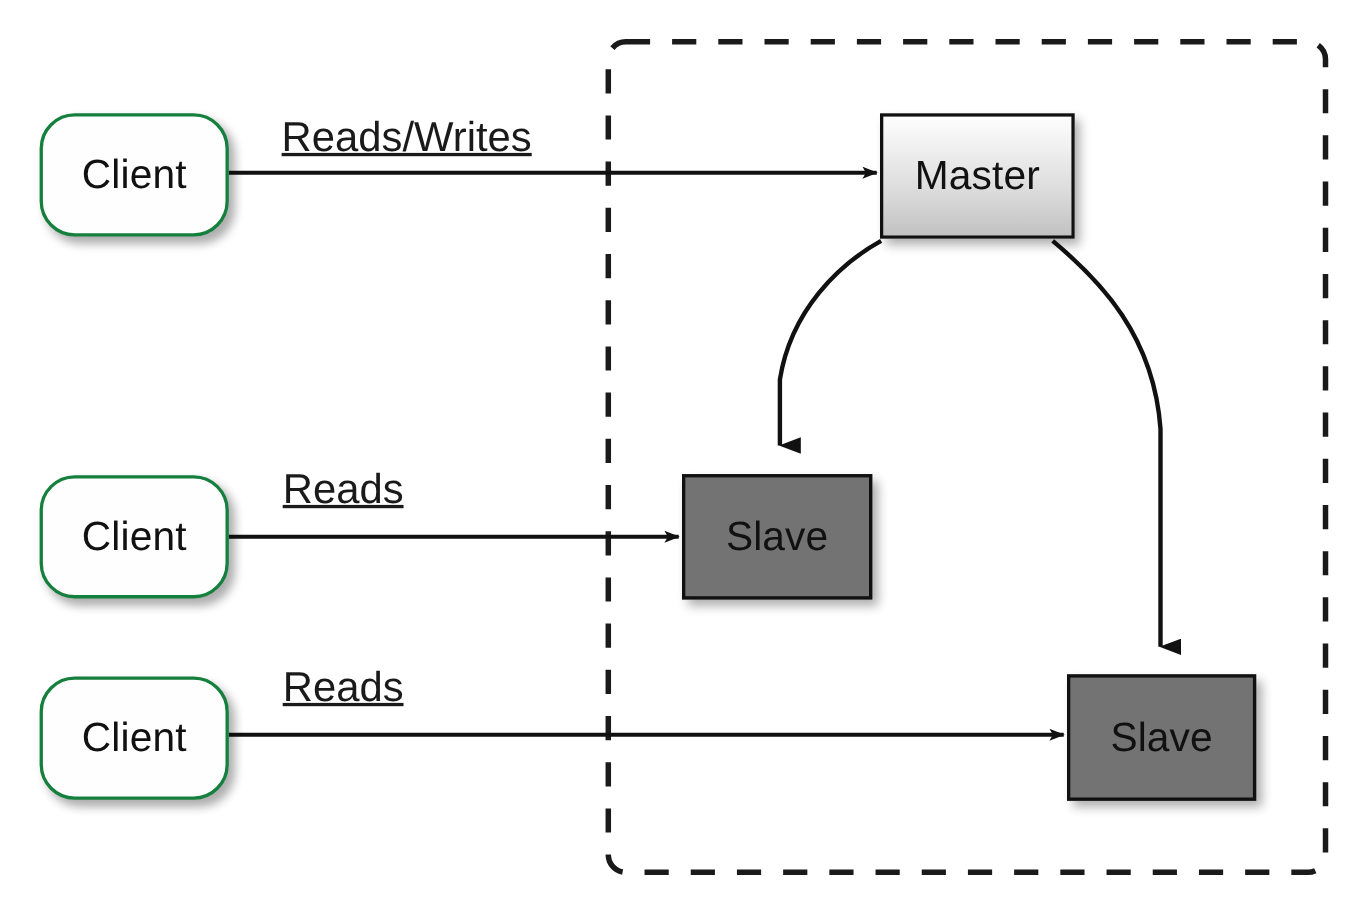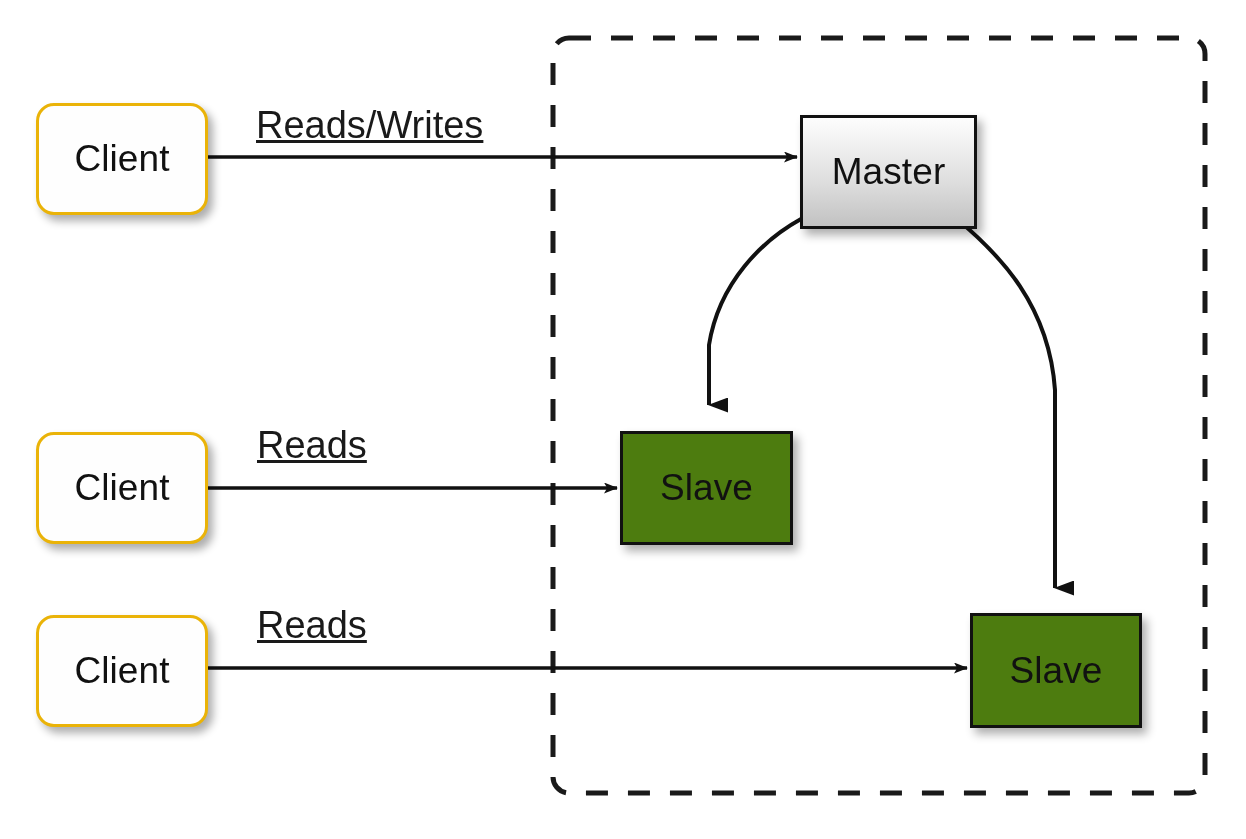--- a/index.html
+++ b/index.html
@@ -4,30 +4,30 @@
 <title>Replication Diagram</title>
 <style>
   html,body{margin:0;padding:0;background:#ffffff;}
   body{width:1246px;height:839px;overflow:hidden;
        font-family:"Liberation Sans","DejaVu Sans",sans-serif;}
   #stage{position:relative;width:1246px;height:839px;background:#fff;}
   #vec{position:absolute;left:0;top:0;width:1246px;height:839px;}
   .node{position:absolute;box-sizing:border-box;display:flex;
         align-items:center;justify-content:center;
         color:#111;letter-spacing:0.1px;}
-  .client{border:3px solid #eab308;border-radius:18px;background:#fefefe;
+  .client{border:3px solid #15803d;border-radius:32px;background:#fefefe;
           box-shadow:5px 6px 9px rgba(0,0,0,0.32);font-size:37px;}
-  .srv{border:3px solid #111;background:#4d7c0f;
+  .srv{border:3px solid #111;background:#737373;
        box-shadow:5px 6px 9px rgba(0,0,0,0.32);font-size:37px;}
   .srv.master{background:linear-gradient(to bottom,#fdfdfd 0%,#f2f2f2 22%,#dcdcdc 62%,#c2c2c2 100%);}
   .edge-label{position:absolute;font-size:38px;color:#1a1a1a;white-space:nowrap;text-decoration:underline;}
   #c1{left:36px;top:103px;width:172px;height:112px;}
   #c2{left:36px;top:432px;width:172px;height:112px;}
   #c3{left:36px;top:615px;width:172px;height:112px;}
-  #master{left:800px;top:103px;width:177px;height:114px;margin-top:12px;}
+  #master{left:800px;top:103px;width:177px;height:114px;}
   #slave1{left:620px;top:431px;width:173px;height:114px;}
   #slave2{left:970px;top:613px;width:172px;height:115px;}
   #lbl-rw{left:256px;top:104px;}
   #lbl-r1{left:257px;top:424px;}
   #lbl-r2{left:257px;top:604px;}
   #lbl-rep{left:771px;top:270px;}
 </style>
 </head>
 <body>
 

